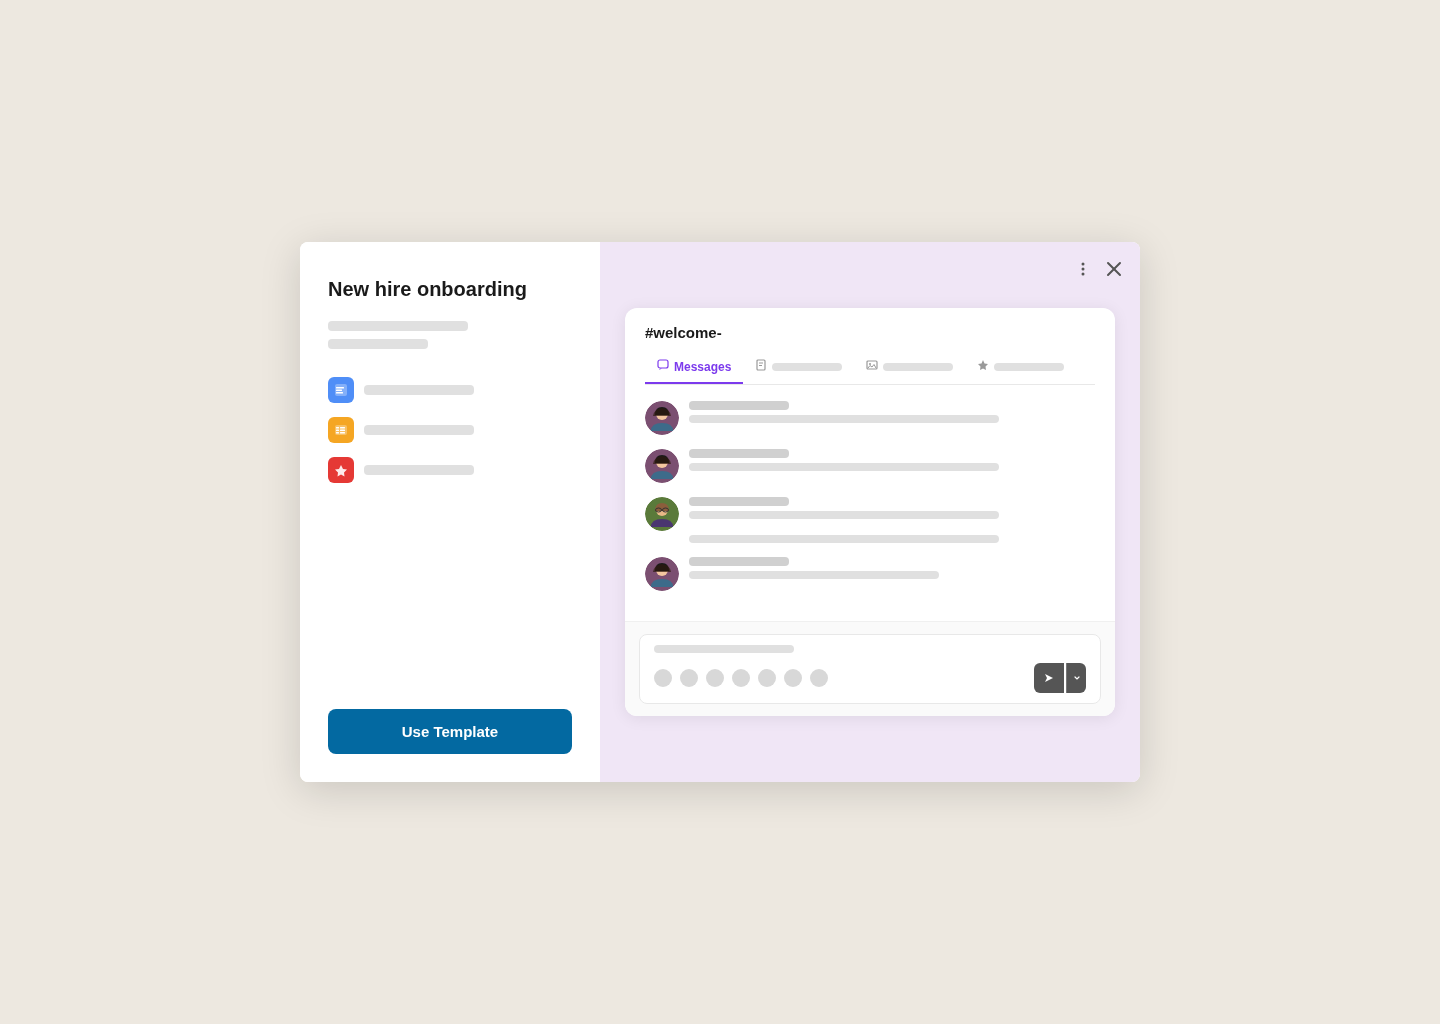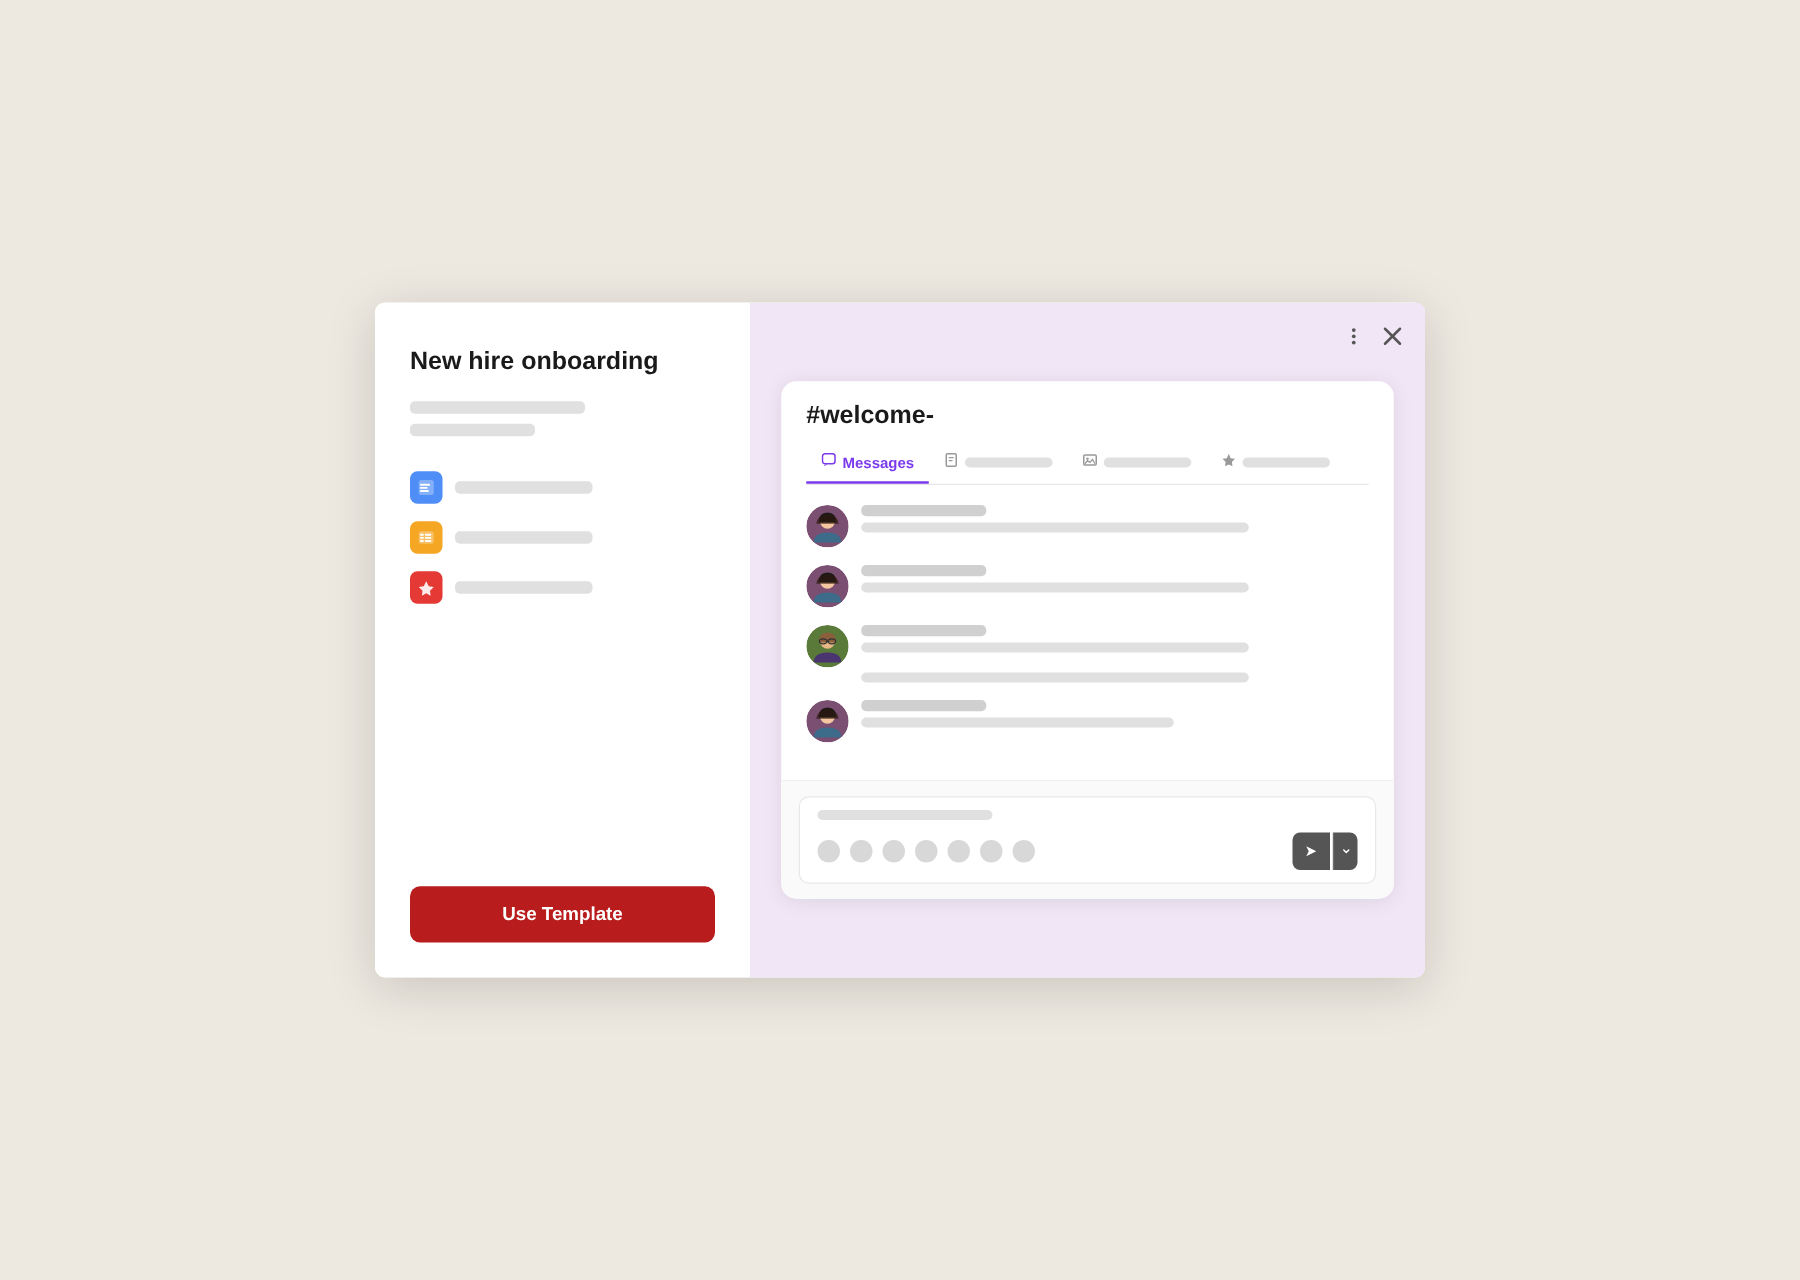--- a/index.html
+++ b/index.html
@@ -88,21 +88,21 @@
 
     .icon-text-line {
       width: 110px;
       height: 10px;
       background: #e0e0e0;
       border-radius: 4px;
     }
 
     .use-template-btn {
       margin-top: auto;
-      background: #b91c1c;
+      background: #0369a1;
       color: #ffffff;
       border: none;
       border-radius: 8px;
       padding: 14px 20px;
       font-size: 15px;
       font-weight: 600;
       cursor: pointer;
       width: 100%;
       text-align: center;
     }
@@ -145,21 +145,21 @@
       max-width: 490px;
       box-shadow: 0 2px 16px rgba(0,0,0,0.08);
       overflow: hidden;
     }
 
     .chat-header {
       padding: 16px 20px 0 20px;
     }
 
     .channel-name {
-      font-size: 20px;
+      font-size: 15px;
       font-weight: 600;
       color: #1a1a1a;
       margin-bottom: 10px;
     }
 
     .tabs {
       display: flex;
       gap: 0;
       border-bottom: 1px solid #e8e8e8;
       text-align: center;

